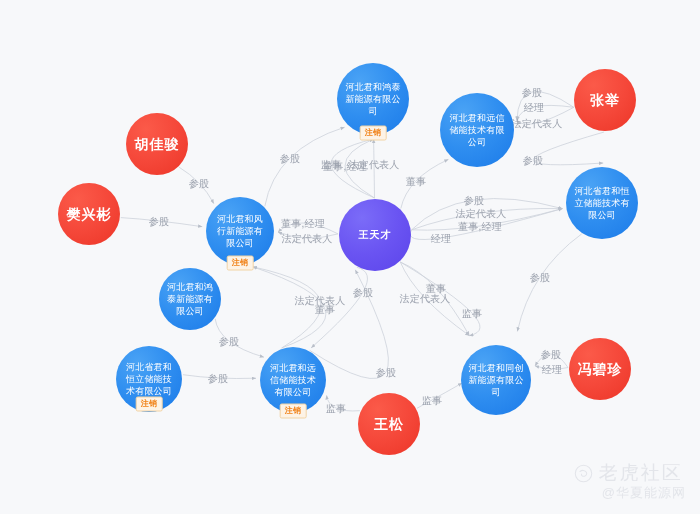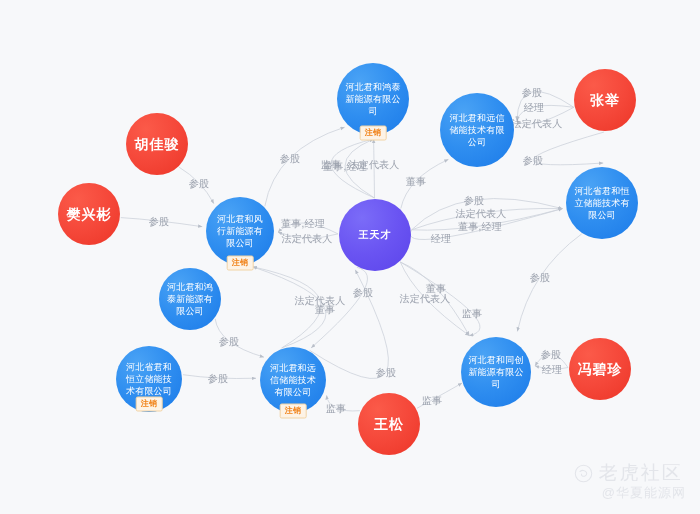--- a/index.html
+++ b/index.html
@@ -188,21 +188,21 @@
       <div class="node node-company" style="left: 240px; top: 231px; width: 68px; height: 68px; justify-content: flex-end;">
         <span class="node-label">河北君和风行新能源有限公司</span>
       </div>
       <div class="badge" style="left: 240px; top: 263px;">注销</div>
       <div class="node node-center" style="left: 375px; top: 235px; width: 72px; height: 72px;">
         <span class="node-label">王天才</span>
       </div>
       <div class="node node-company" style="left: 190px; top: 299px; width: 62px; height: 62px;">
         <span class="node-label">河北君和鸿泰新能源有限公司</span>
       </div>
-      <div class="node node-company" style="left: 496px; top: 372px; width: 70px; height: 70px;">
+      <div class="node node-company" style="left: 496px; top: 380px; width: 70px; height: 70px;">
         <span class="node-label">河北君和同创新能源有限公司</span>
       </div>
       <div class="node node-person" style="left: 600px; top: 369px; width: 62px; height: 62px;">
         <span class="node-label">冯碧珍</span>
       </div>
       <div class="node node-company" style="left: 149px; top: 379px; width: 66px; height: 66px; align-items: center;">
         <span class="node-label">河北省君和恒立储能技术有限公司</span>
       </div>
       <div class="badge" style="left: 149px; top: 404px;">注销</div>
       <div class="node node-company" style="left: 293px; top: 380px; width: 66px; height: 66px;">

